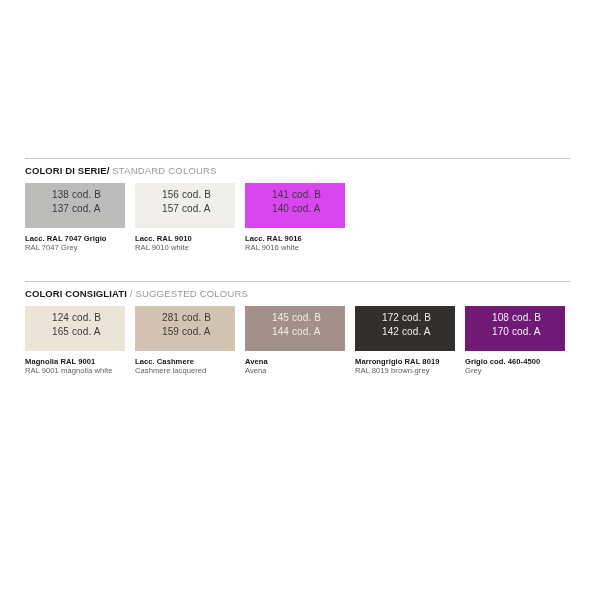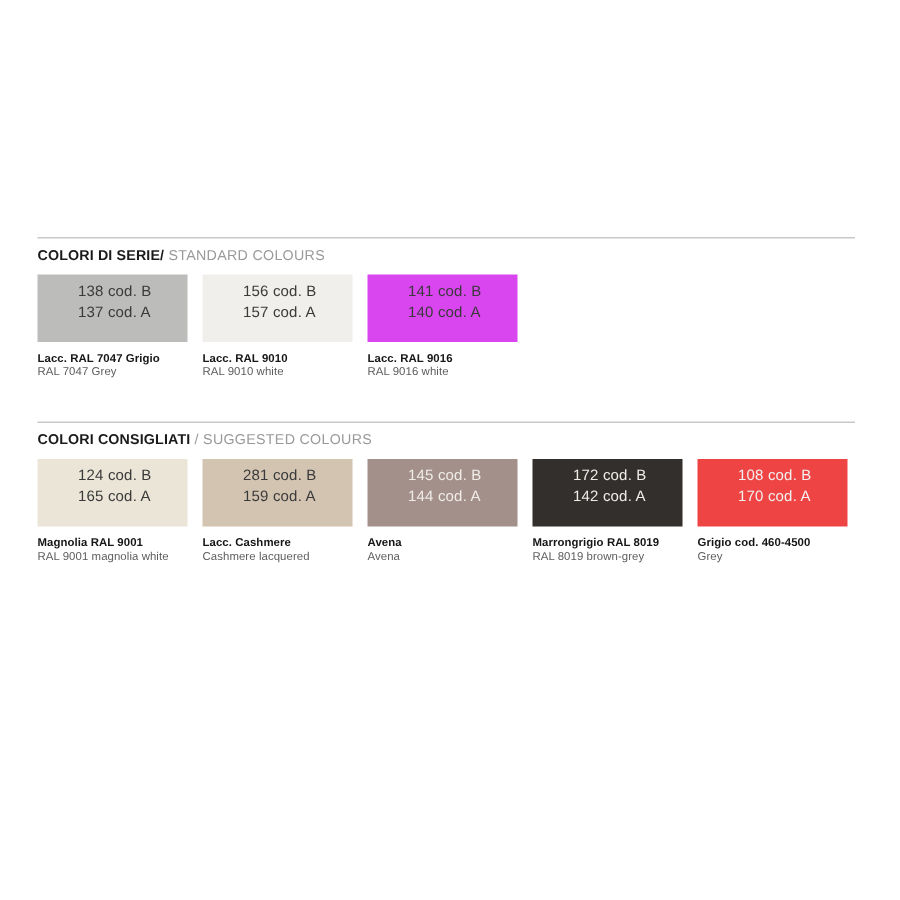--- a/index.html
+++ b/index.html
@@ -171,21 +171,21 @@
           <span class="code b" id="code-g3b" style="color: rgb(239, 236, 232);">172 cod. B</span>
           <span class="code a" id="code-g3a" style="color: rgb(239, 236, 232);">142 cod. A</span>
         </div>
         <div class="labels">
           <div class="l-it">Marrongrigio RAL 8019</div>
           <div class="l-en">RAL 8019 brown-grey</div>
         </div>
       </div>
 
       <div class="swatch-cell" style="left:440px;">
-        <div class="chip" id="chip-g4" style="background: #ef4444; padding-left: 16px;">
+        <div class="chip" id="chip-g4" style="background: #701a75; padding-left: 16px;">
           <span class="code b" id="code-g4b" style="color: rgb(240, 240, 240);">108 cod. B</span>
           <span class="code a" id="code-g4a" style="color: rgb(240, 240, 240);">170 cod. A</span>
         </div>
         <div class="labels">
           <div class="l-it">Grigio cod. 460-4500</div>
           <div class="l-en">Grey</div>
         </div>
       </div>
 
     </div>

